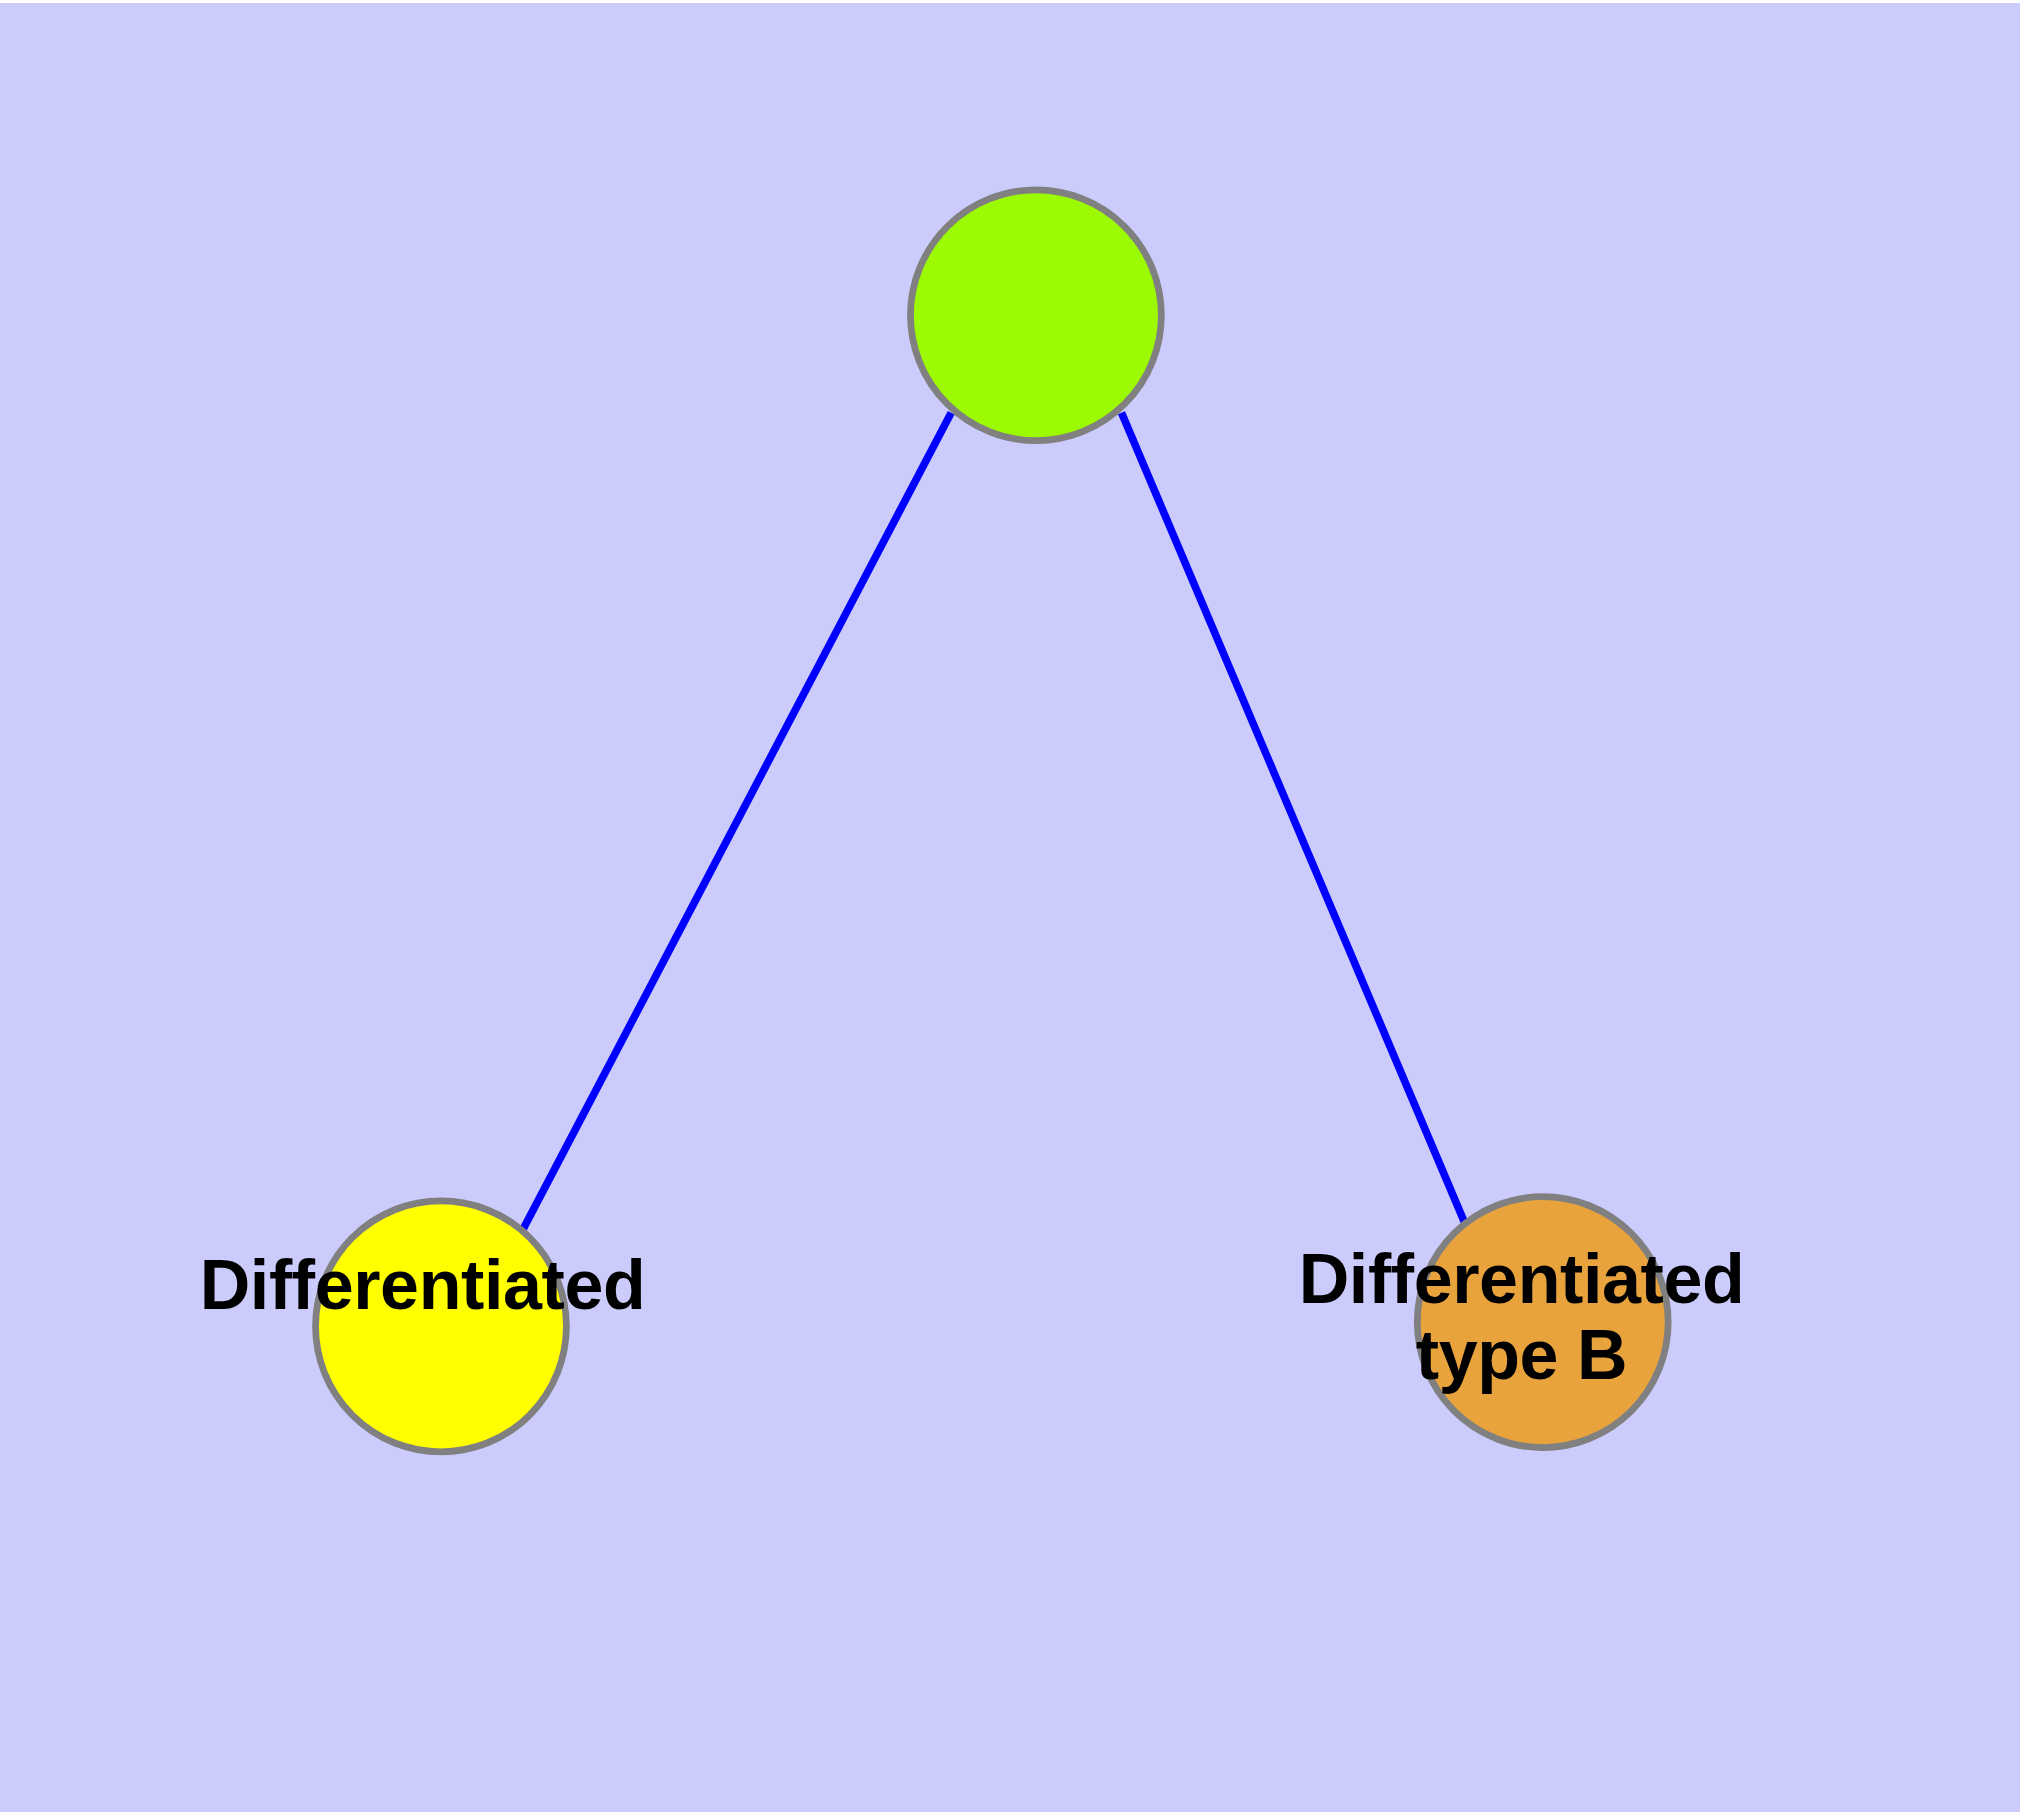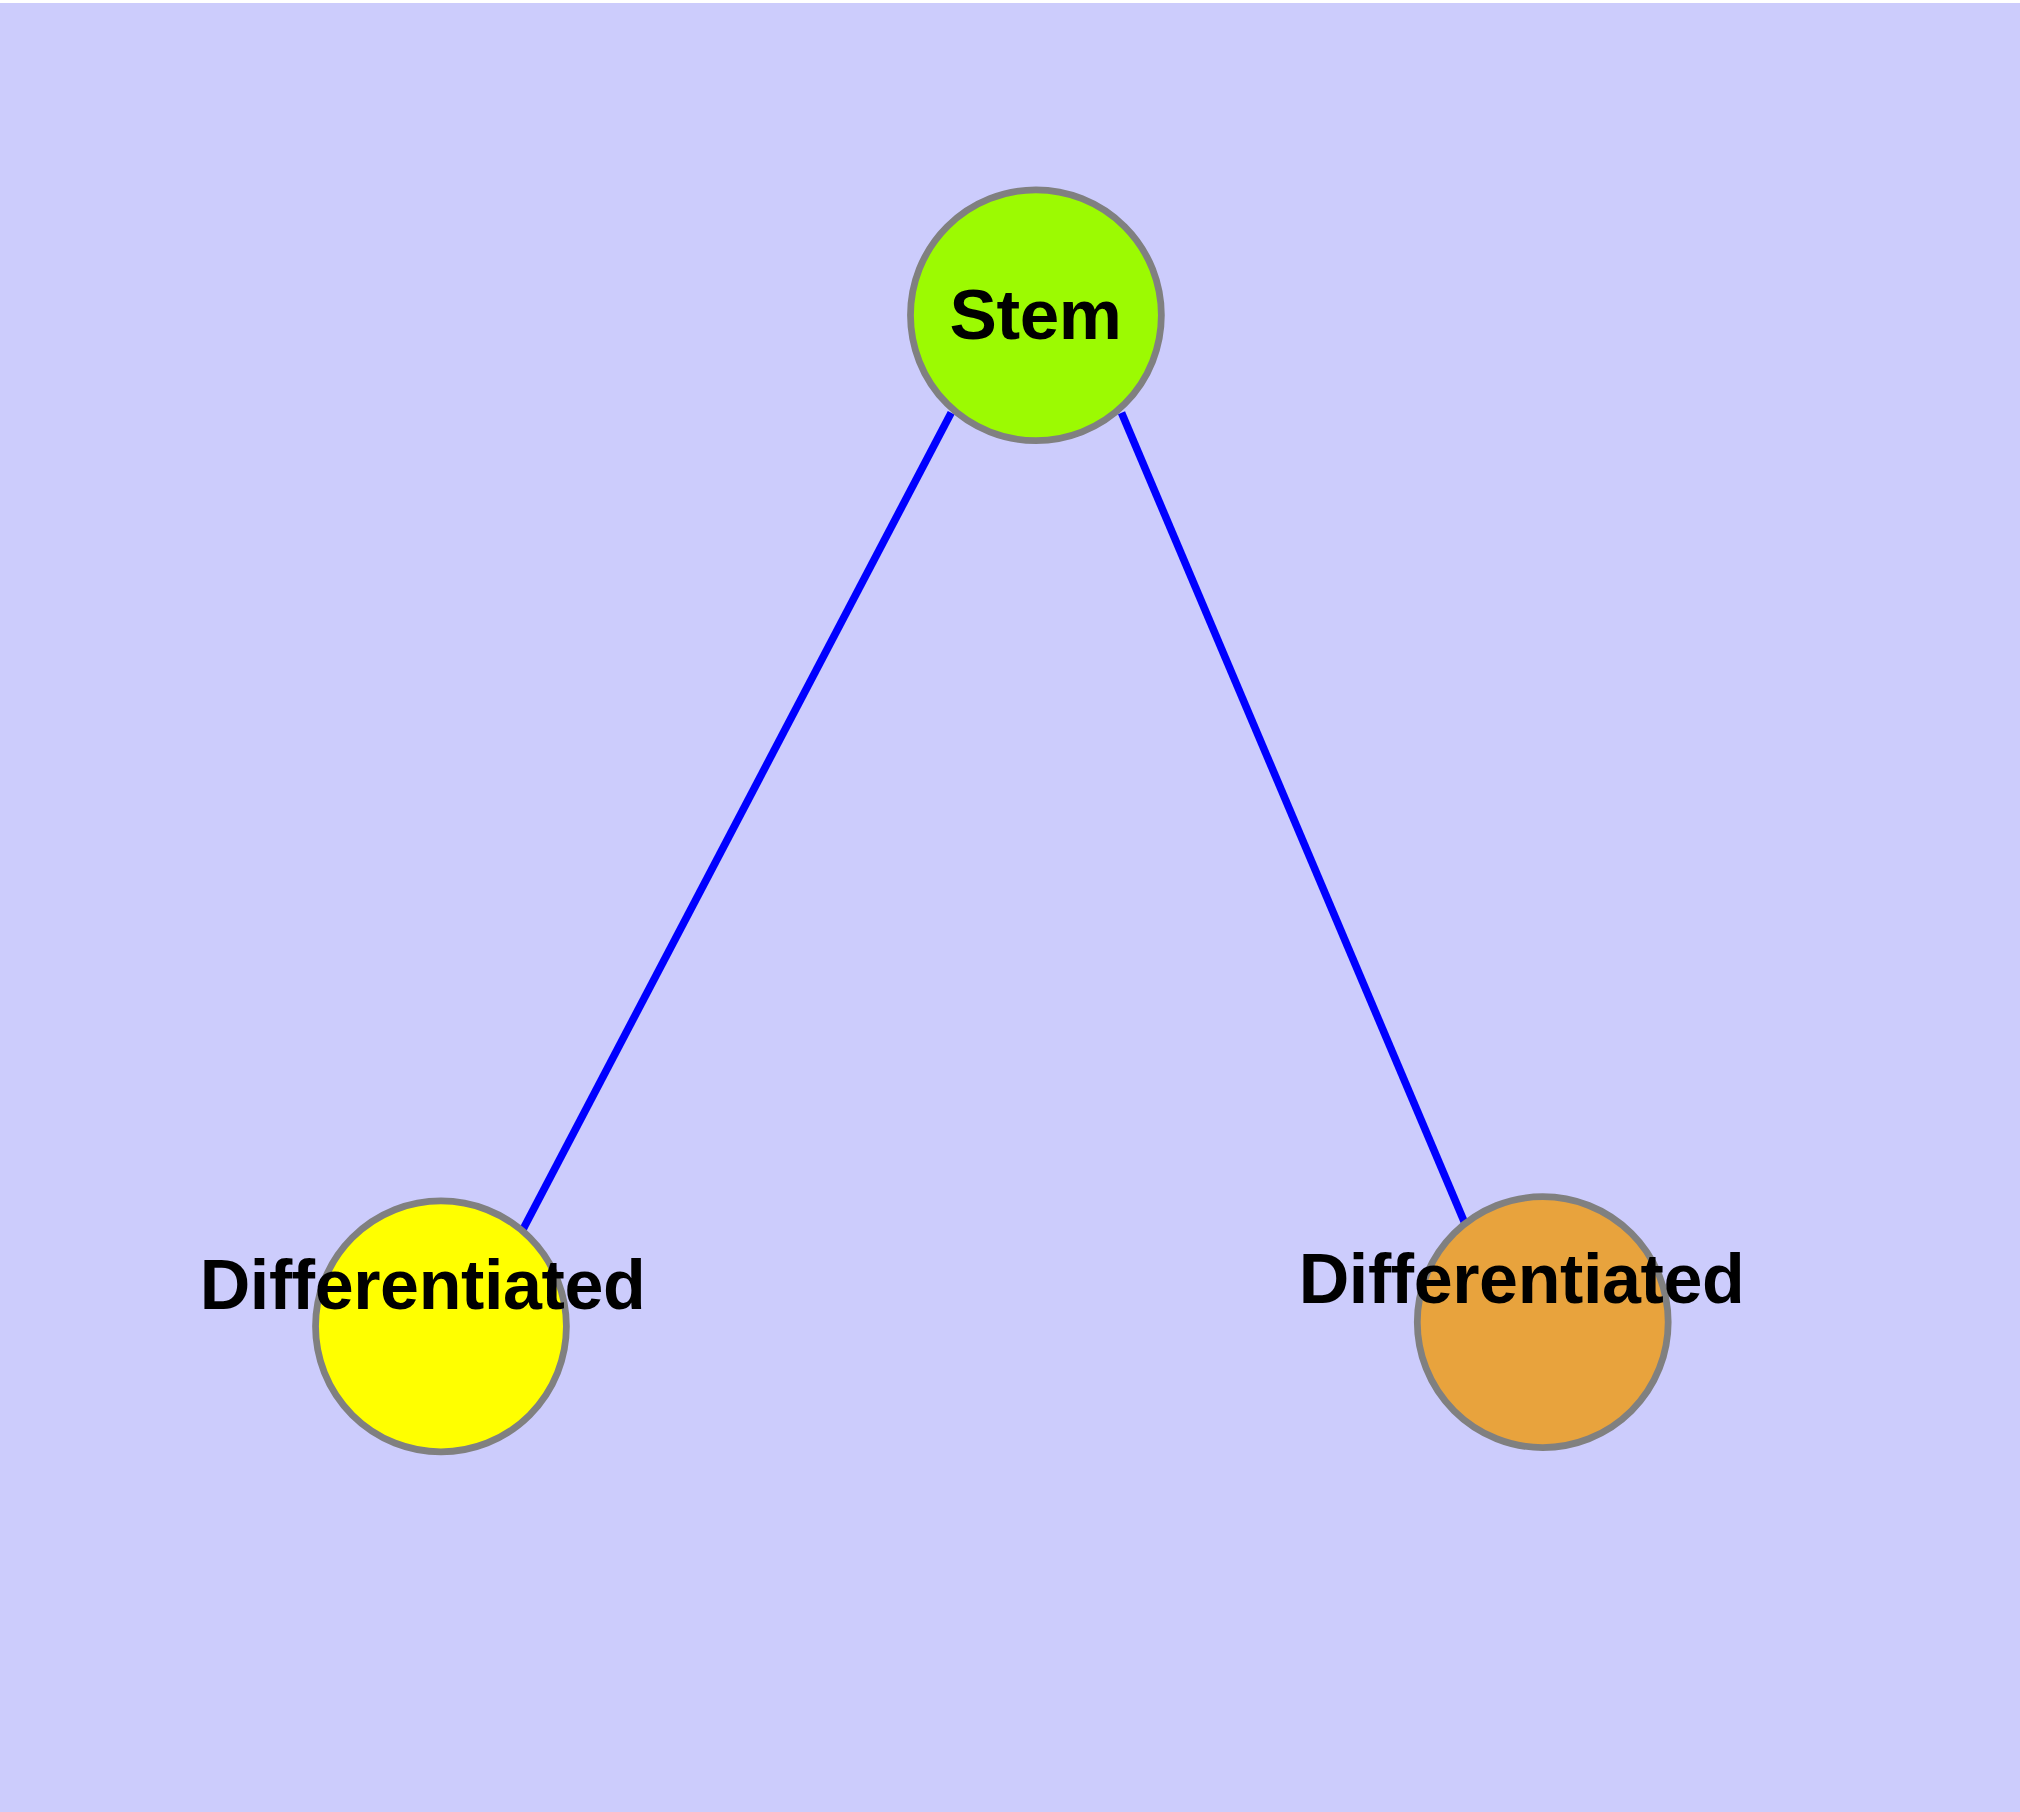--- a/index.html
+++ b/index.html
@@ -76,22 +76,21 @@
       <line x1="1122" y1="487" x2="617" y2="1450" stroke="#0000ff" stroke-width="9" stroke-linecap="butt"></line>
       <line x1="1323" y1="487" x2="1728" y2="1443" stroke="#0000ff" stroke-width="9" stroke-linecap="butt"></line>
     </g>
     <g>
       <circle cx="1222" cy="372" r="148" fill="#9cfa02" stroke="#808080" stroke-width="8"></circle>
       <circle cx="520" cy="1565" r="148" fill="#ffff00" stroke="#808080" stroke-width="8"></circle>
       <circle cx="1820" cy="1560" r="148" fill="#e8a33d" stroke="#808080" stroke-width="8"></circle>
     </g>
   </svg>
 
-  <div class="node-label label-stem"><span>Stem</span></div>
 
   <div class="node-label label-a"><div>Differentiated</div></div>
 
-  <div class="node-label label-b"><div>Differentiated</div></div>
+  <div class="node-label label-b"><div>Differentiated</div><div>type B</div></div>
 
   <div class="top-white-strip"></div>
 
 </div>
 
 
 </body></html>

